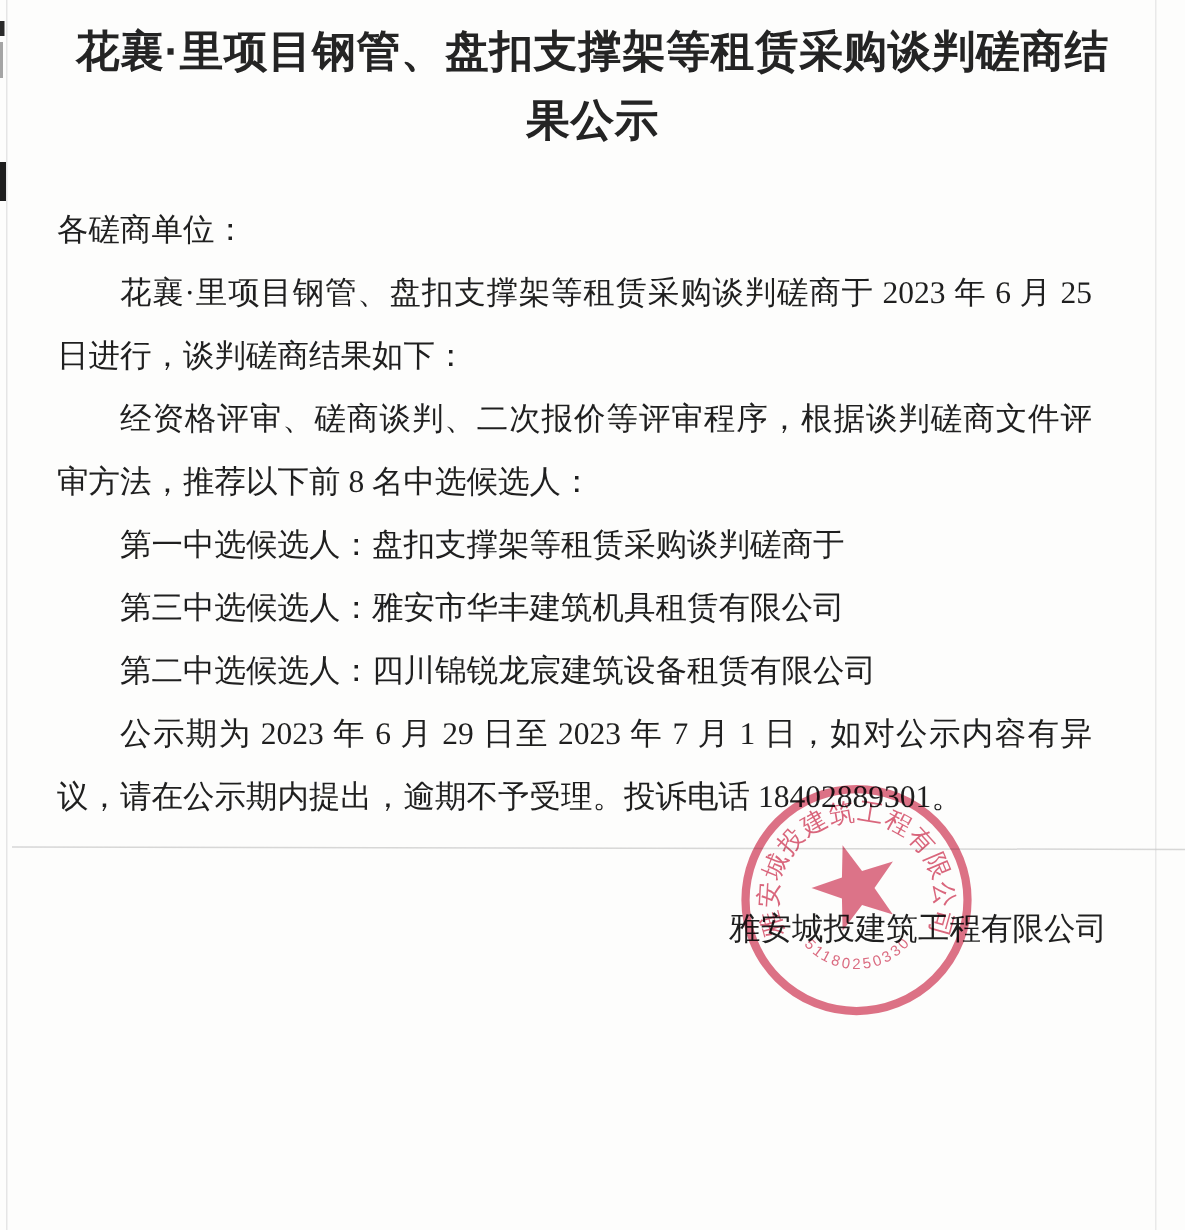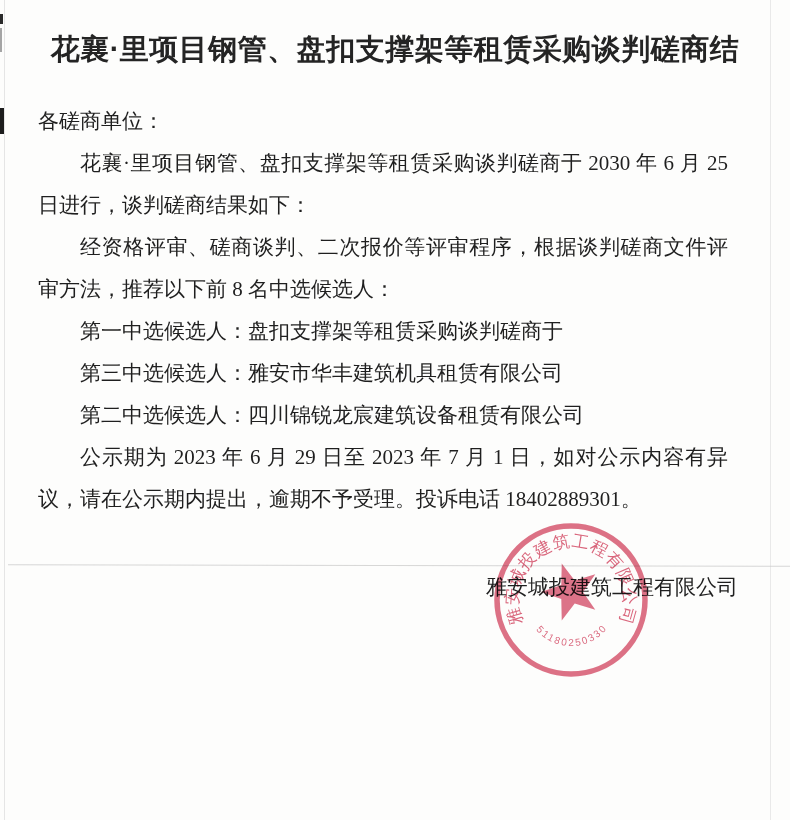--- a/index.html
+++ b/index.html
@@ -13,21 +13,21 @@
   }
   
   .scan-vline-left{position:absolute;left:4px;top:0;width:1px;height:820px;background:#d9d9d9;opacity:.65;}
   .scan-vline-right{position:absolute;left:770px;top:0;width:1px;height:820px;background:#e4e4e4;opacity:.8;}
   .scan-hline{position:absolute;left:8px;top:565px;width:782px;height:1px;background:#c9c9c9;opacity:.75;transform:rotate(.12deg);}
   .mark-a{position:absolute;left:0;top:14px;width:3px;height:10px;background:#2a2a2a;}
   .mark-b{position:absolute;left:0;top:28px;width:2px;height:24px;background:#6b6b6b;opacity:.6;}
   .mark-c{position:absolute;left:0;top:108px;width:4px;height:26px;background:#1d1d1d;}
   
   .title{
-    padding-top:26px;
+    padding-top:12px;
     text-align:center;
     font-family:"Liberation Sans", sans-serif;
     font-weight:700;
     font-size:29px;
     line-height:46px;
     letter-spacing:.5px;
     color:#242424;
   }
   
   .body{
@@ -67,25 +67,26 @@
 
   <div class="scan-vline-left"></div>
   <div class="scan-vline-right"></div>
   <div class="scan-hline"></div>
   <div class="mark-a"></div>
   <div class="mark-b"></div>
   <div class="mark-c"></div>
 
   <div class="title">
     <div>花襄·里项目钢管、盘扣支撑架等租赁采购谈判磋商结</div>
+    <div>果公示</div>
   </div>
 
   <div class="body">
     <p class="no-indent">各磋商单位：</p>
-    <p>花襄·里项目钢管、盘扣支撑架等租赁采购谈判磋商于 2030 年 6 月 25 日进行，谈判磋商结果如下：</p>
+    <p>花襄·里项目钢管、盘扣支撑架等租赁采购谈判磋商于 2023 年 6 月 25 日进行，谈判磋商结果如下：</p>
     <p>经资格评审、磋商谈判、二次报价等评审程序，根据谈判磋商文件评审方法，推荐以下前 8 名中选候选人：</p>
     <p>第一中选候选人：盘扣支撑架等租赁采购谈判磋商于</p>
     <p>第三中选候选人：雅安市华丰建筑机具租赁有限公司</p>
     <p>第二中选候选人：四川锦锐龙宸建筑设备租赁有限公司</p>
     <p>公示期为 2023 年 6 月 29 日至 2023 年 7 月 1 日，如对公示内容有异议，请在公示期内提出，逾期不予受理。投诉电话 18402889301。</p>
   </div>
 
   <div class="signature">
     <div>雅安城投建筑工程有限公司</div>
   </div>

